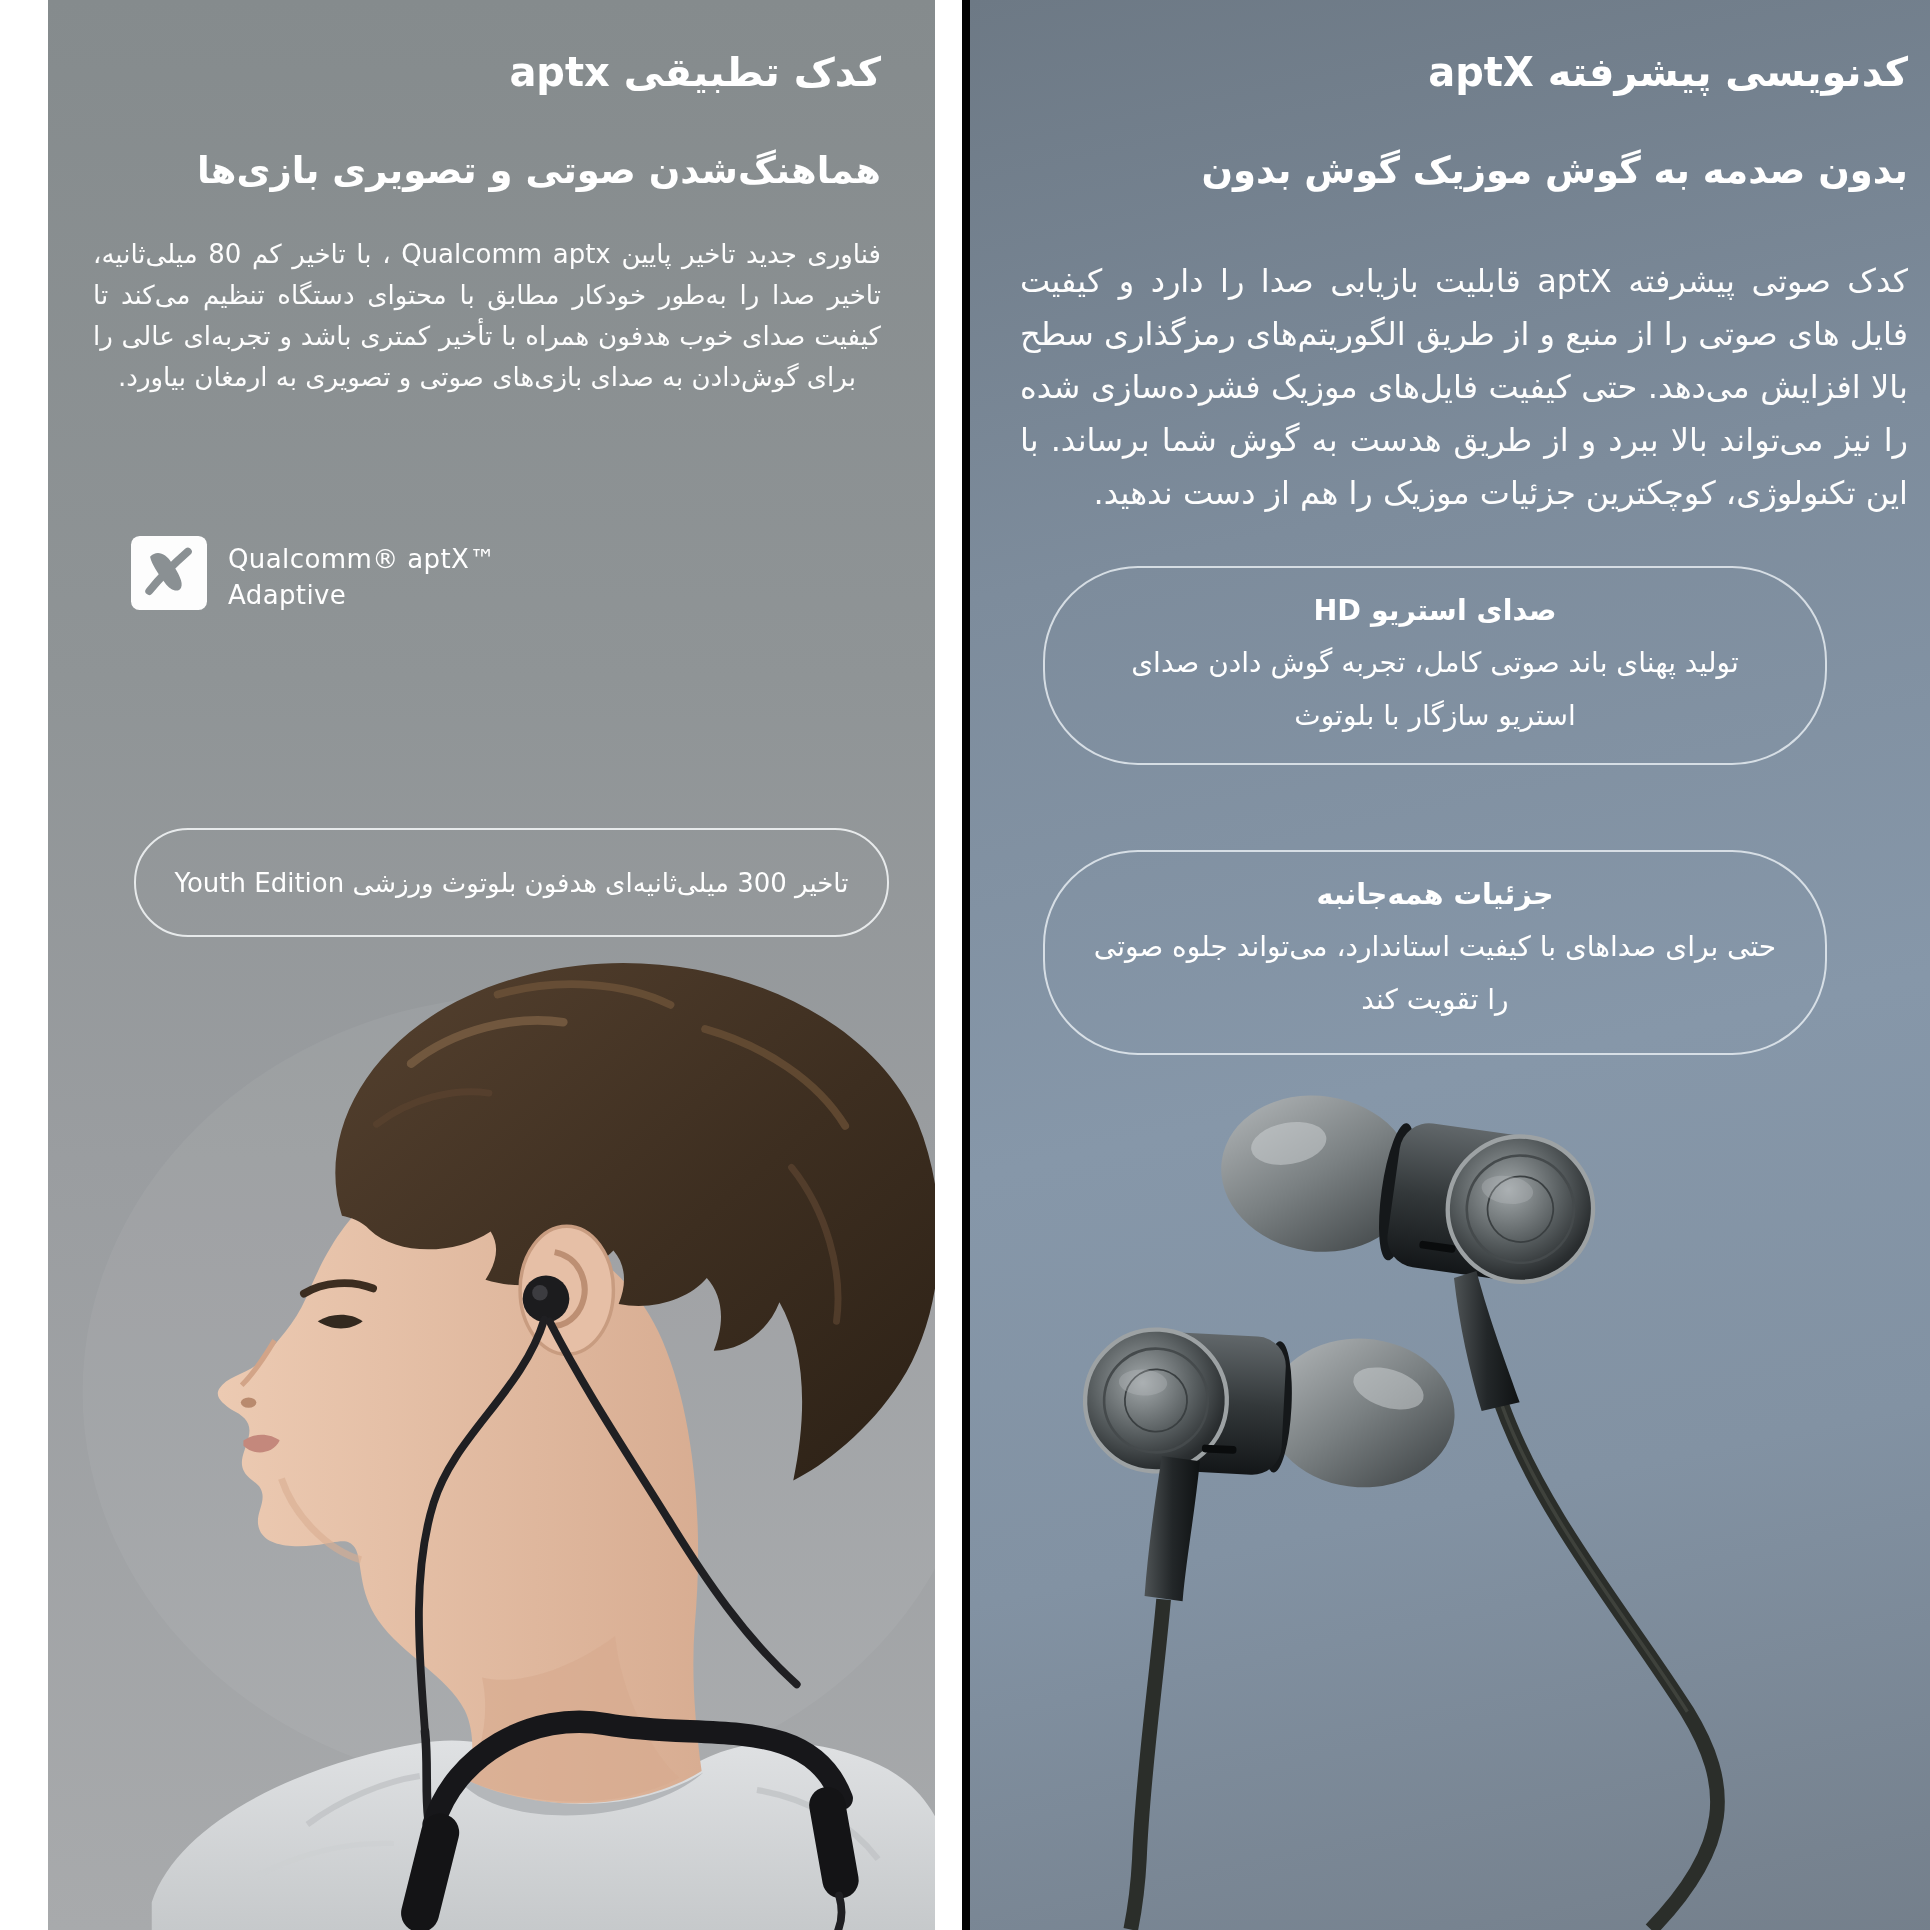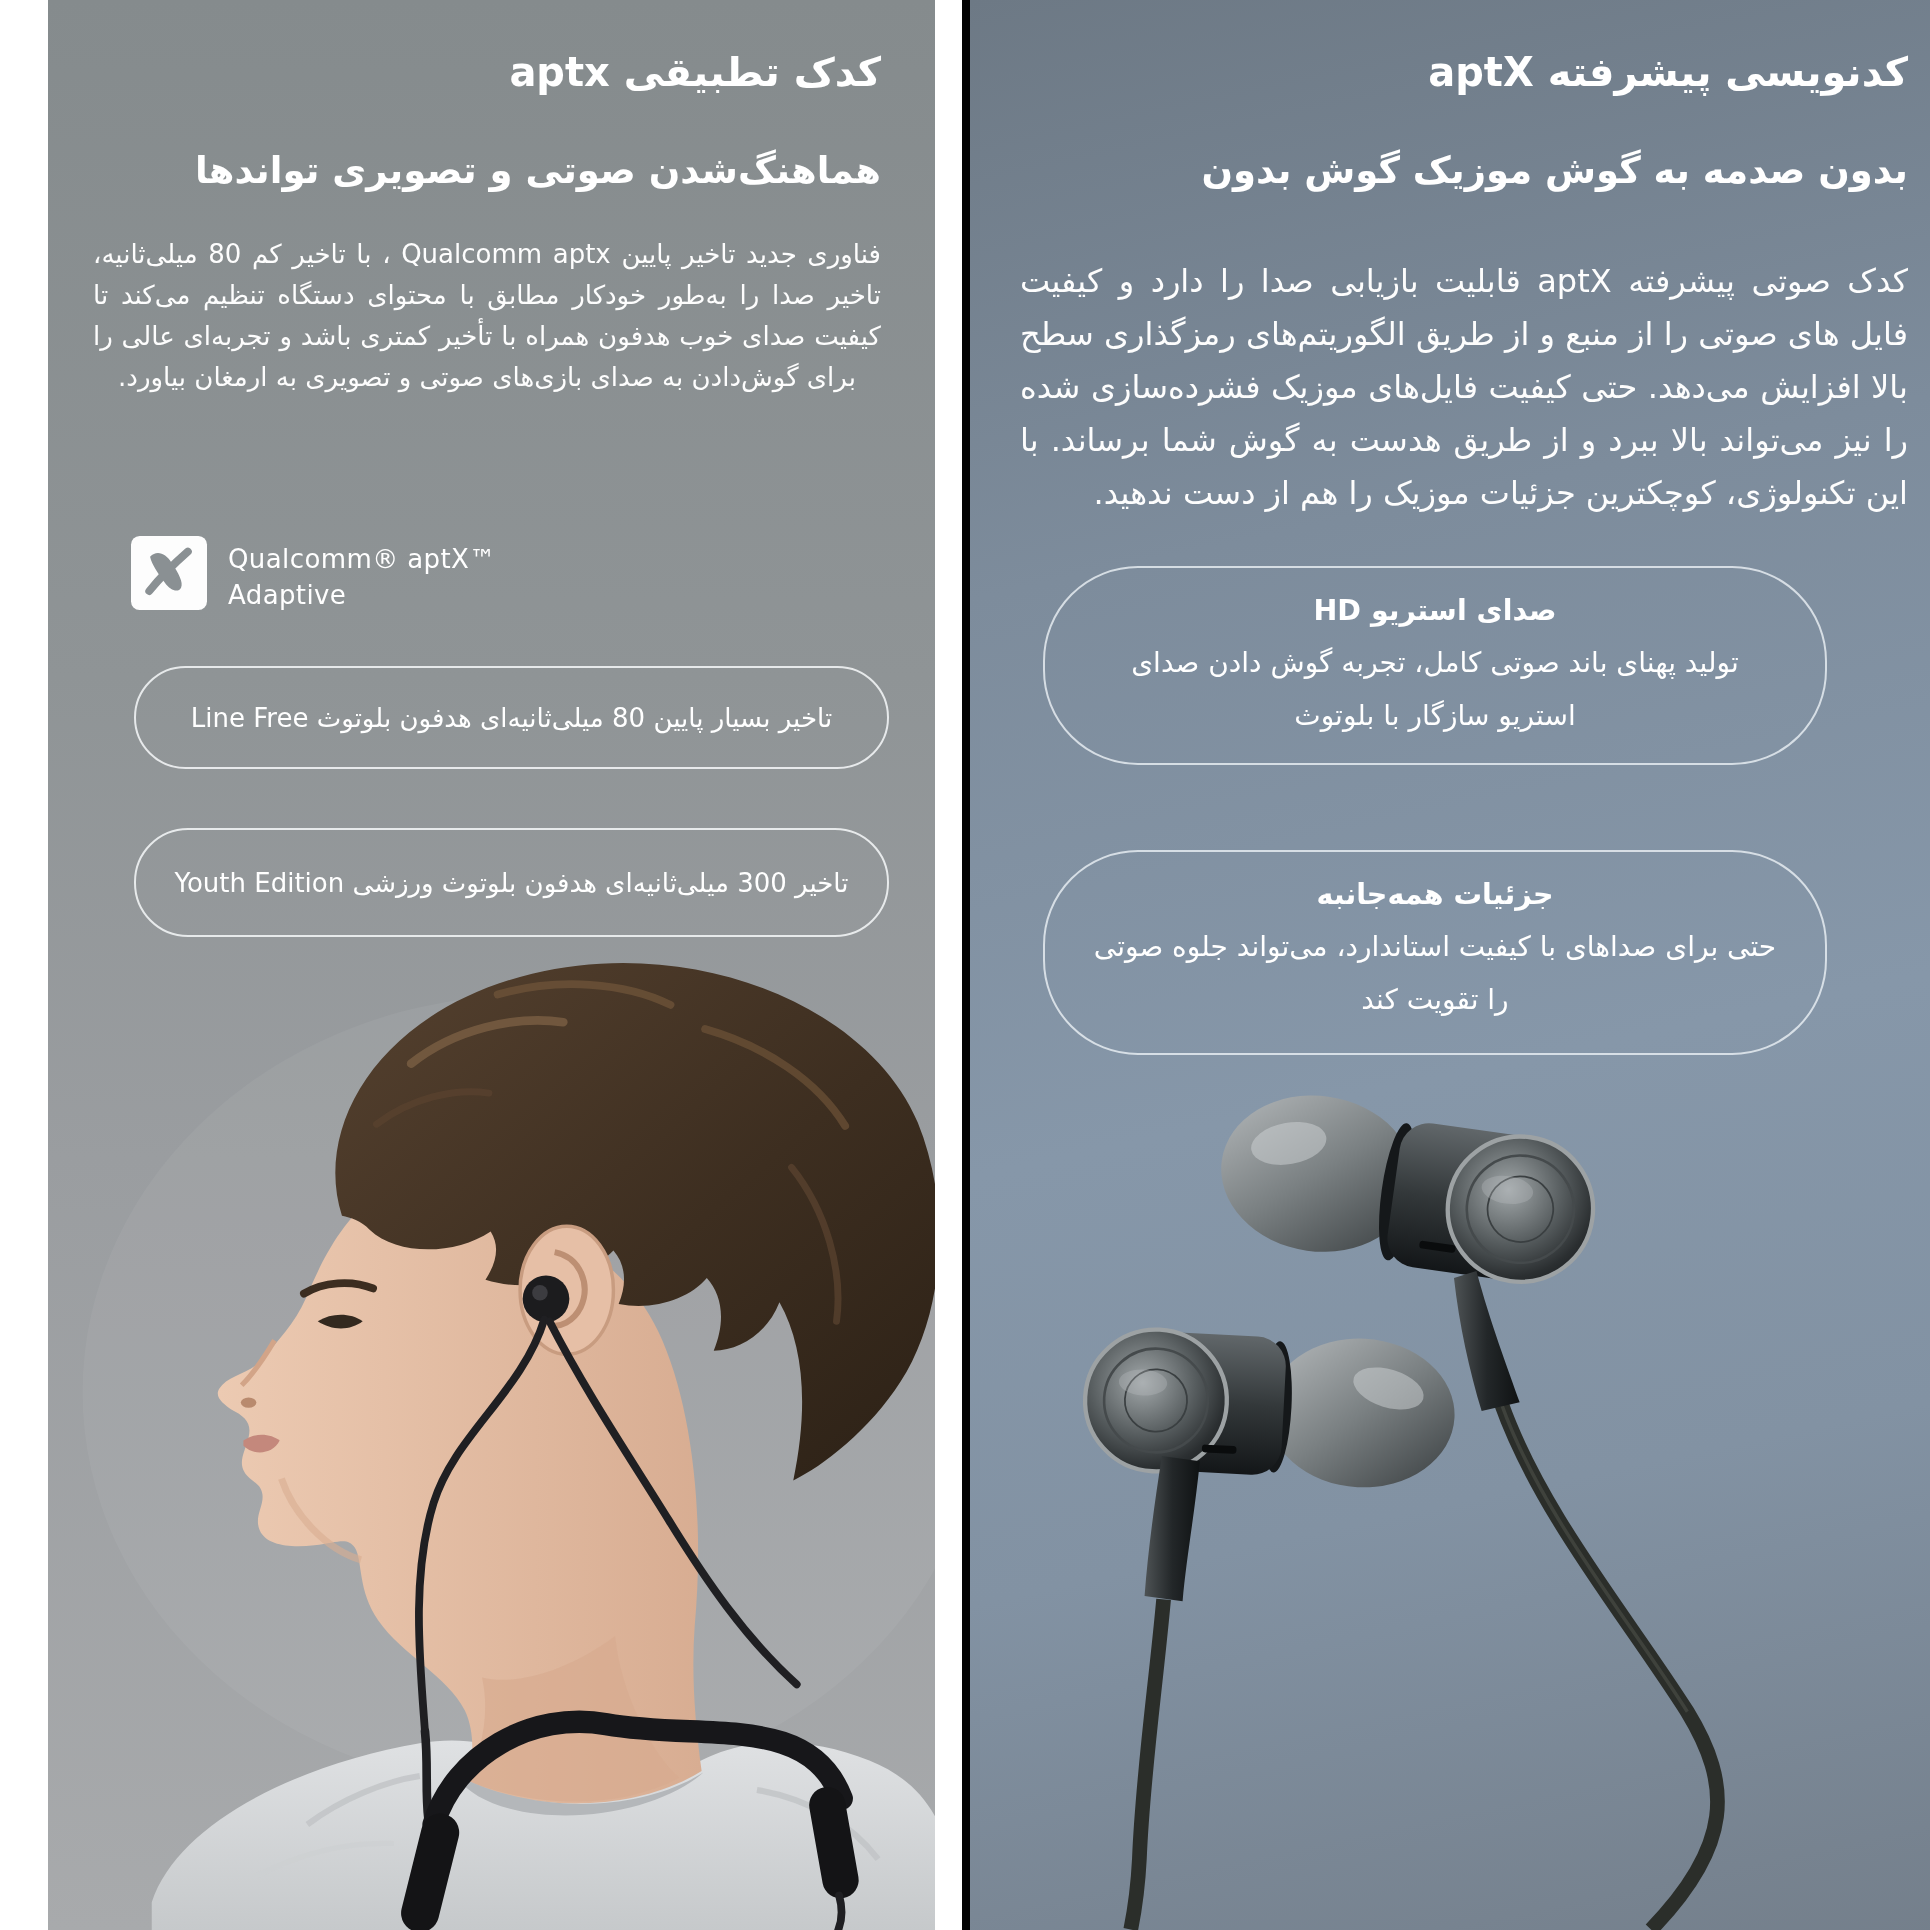--- a/index.html
+++ b/index.html
@@ -43,37 +43,36 @@
   .photo-buds{top:994px;width:904px;height:936px;}
 </style>
 </head>
 <body>
 
 <div class="page">
 
   <section class="panel panel-left">
 
     <h1 class="h-title" dir="rtl">کدک تطبیقی aptx</h1>
-    <h2 class="h-sub" dir="rtl">هماهنگ‌شدن صوتی و تصویری تواند‌ها</h2>
+    <h2 class="h-sub" dir="rtl">هماهنگ‌شدن صوتی و تصویری بازی‌ها</h2>
     <p class="para para-left">فناوری جدید تاخیر پایین Qualcomm aptx ، با تاخیر کم 80 میلی‌ثانیه، تاخیر صدا را به‌طور خودکار مطابق با محتوای دستگاه تنظیم می‌کند تا کیفیت صدای خوب هدفون همراه با تأخیر کمتری باشد و تجربه‌ای عالی را برای گوش‌دادن به صدای بازی‌های صوتی و تصویری به ارمغان بیاورد.</p>
 
     <div class="logo-row">
       <div class="logo-box">
         <svg width="76" height="74" viewBox="0 0 88 86">
           <path d="M22,24 C30,16 40,20 47,31 C55,43 61,54 58,60 C55,66 46,64 39,54 C31,43 24,33 22,24 Z" fill="#8a9093"></path>
           <path d="M66,18 C50,32 34,48 21,64" stroke="#8a9093" stroke-width="9" stroke-linecap="round" fill="none"></path>
         </svg>
       </div>
       <div class="logo-text">
         <div>Qualcomm® aptX™</div>
         <div>Adaptive</div>
       </div>
     </div>
 
-    <div class="pill pill-1">تاخیر بسیار پایین 80 میلی‌ثانیه‌ای هدفون بلوتوث Line Free</div>
     <div class="pill pill-2">تاخیر 300 میلی‌ثانیه‌ای هدفون بلوتوث ورزشی Youth Edition</div>
 
     <svg class="photo photo-man" viewBox="0 0 1056 1182">
       <defs>
         <linearGradient id="shirtG" x1="0" y1="0" x2="0" y2="1">
           <stop offset="0" stop-color="#dfe1e3"></stop>
             <stop offset="1" stop-color="#c6c9cb"></stop>
         </linearGradient>
         <linearGradient id="hairG" x1="0" y1="0" x2="1" y2="1">
           <stop offset="0" stop-color="#55412f"></stop>

